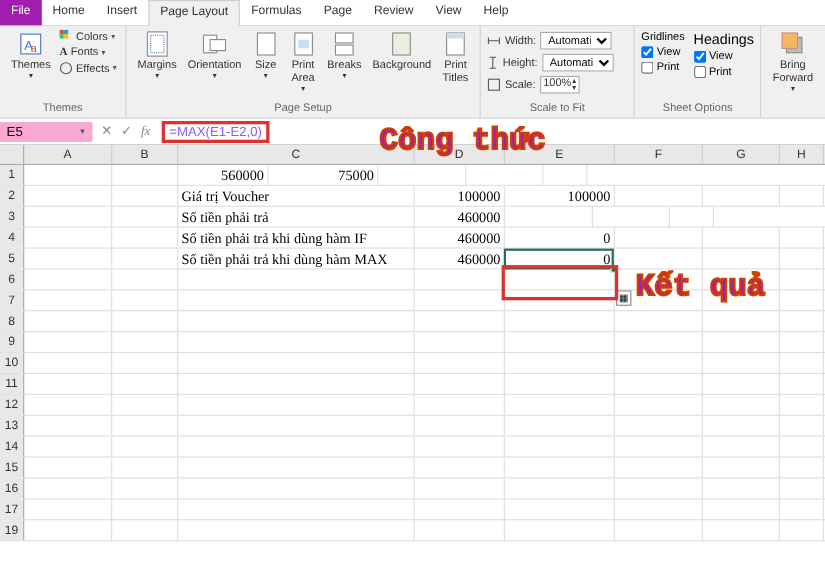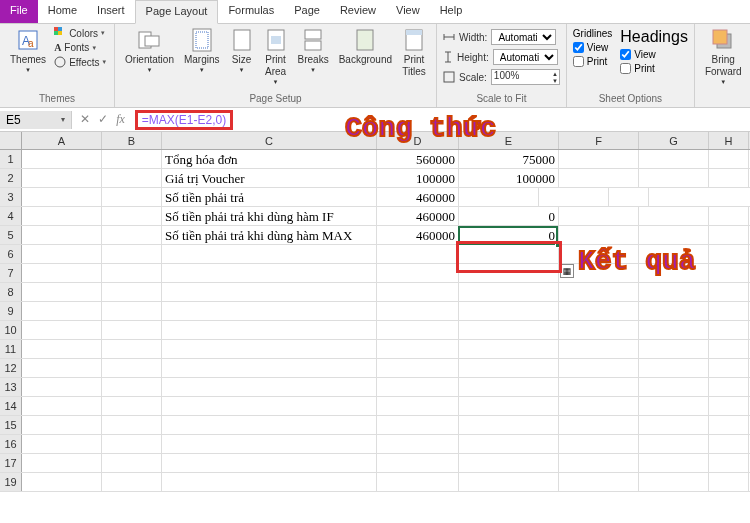--- a/index.html
+++ b/index.html
@@ -24,21 +24,21 @@
 .btn-sm { display: flex; align-items: center; gap: 3px; padding: 1px 2px; cursor: pointer; color: #333; white-space: nowrap; }
 .btn-sm .arrow { font-size: 7px; color: #555; }
 
 .scale-row { display: flex; align-items: center; gap: 4px; font-size: 10px; color: #333; padding: 1px 0; }
 .scale-row select, .scale-row .combo { font-size: 10px; border: 1px solid #aaa; background: #fff; padding: 0 2px; height: 16px; }
 .checkbox { display: flex; align-items: center; gap: 3px; font-size: 10px; }
 .checkbox input { width: 11px; height: 11px; }
 
 
 .formula-bar { display: flex; align-items: center; border-bottom: 1px solid #ccc; height: 24px; background: #fff; font-size: 12px; }
-.namebox { width: 72px; border-right: 1px solid #ccc; padding: 2px 6px; background: #e5e5e5; display: flex; justify-content: space-between; align-items: center; }
+.namebox { width: 84px; border-right: 1px solid #ccc; padding: 2px 6px; background: #f9a8d4; display: flex; justify-content: space-between; align-items: center; }
 .namebox .dd { font-size: 8px; color: #555; }
 .fb-btns { display: flex; gap: 8px; padding: 0 8px; color: #888; }
 .fb-btn { cursor: pointer; font-size: 12px; }
 .fx { font-style: italic; font-family: serif; }
 .formula-input { flex: 1; padding: 2px 6px; font-size: 12px; color: #8b5cf6; }
 .formula-box { border: 3px solid #e03030; display: inline-block; padding: 0 4px; margin-left: -4px; }
 
 
 .annotation { position: absolute; font-family: Liberation Mono, monospace; font-weight: 900; font-size: 28px; color: #a21caf; -webkit-text-stroke: 2px #d04000; pointer-events: none; z-index: 100; }
 .ann1 { top: 113px; left: 345px; }
@@ -129,36 +129,36 @@
           </div>
       </div>
     </div>
     <div class="group-title">Themes</div>
   </div>
 
   <div class="group">
     <div class="group-content">
       <div class="btn-lg">
           <span class="icon">
+            <svg width="20" height="24">
+              <rect x="1" y="1" width="18" height="22" fill="#fff" stroke="#888"></rect>
+              <rect x="4" y="4" width="12" height="16" fill="none" stroke="#4472c4" stroke-dasharray="1,1"></rect>
+            </svg>
+          </span>
+          <span>Margins</span>
+          <span style="font-size:7px">▾</span>
+        </div>
+      <div class="btn-lg">
+          <span class="icon">
             <svg width="24" height="24">
               <rect x="2" y="4" width="12" height="16" fill="#fff" stroke="#888"></rect>
               <rect x="8" y="8" width="14" height="10" fill="#fff" stroke="#888"></rect>
             </svg>
           </span>
           <span>Orientation</span>
-          <span style="font-size:7px">▾</span>
-        </div>
-      <div class="btn-lg">
-          <span class="icon">
-            <svg width="20" height="24">
-              <rect x="1" y="1" width="18" height="22" fill="#fff" stroke="#888"></rect>
-              <rect x="4" y="4" width="12" height="16" fill="none" stroke="#4472c4" stroke-dasharray="1,1"></rect>
-            </svg>
-          </span>
-          <span>Margins</span>
           <span style="font-size:7px">▾</span>
         </div>
       <div class="btn-lg">
           <span class="icon">
             <svg width="20" height="24">
               <rect x="2" y="2" width="16" height="20" fill="#fff" stroke="#888"></rect>
             </svg>
           </span>
           <span>Size</span>
           <span style="font-size:7px">▾</span>
@@ -220,21 +220,21 @@
             <path d="M5 1 L5 11 M2 1 L8 1 M2 11 L8 11" stroke="#555" fill="none"></path>
           </svg>
           <span>Height:</span>
           <select class="combo" style="width:65px"><option>Automatic</option></select>
         </div>
       <div class="scale-row">
           <svg width="12" height="12">
             <rect x="1" y="1" width="10" height="10" fill="none" stroke="#555"></rect>
           </svg>
           <span>Scale:</span>
-          <span class="combo" style="width:69px;display:inline-flex;justify-content:space-between">
+          <span class="combo" style="width:36px;display:inline-flex;justify-content:space-between">
             <span>100%</span>
             <span style="font-size:7px;line-height:7px">▴<br>▾</span>
           </span>
         </div>
     </div>
     <div class="group-title">Scale to Fit</div>
   </div>
 
   <div class="group">
     <div style="display:flex;gap:8px;padding-top:2px">
@@ -243,21 +243,21 @@
         <label class="checkbox">
             <input type="checkbox" checked="" style="">
             <span>View</span>
           </label>
         <label class="checkbox">
             <input type="checkbox" style="">
             <span>Print</span>
           </label>
       </div>
       <div style="display:flex;flex-direction:column;gap:3px">
-        <div style="font-size:16px">Headings</div>
+        <div style="font-size:13px">Headings</div>
         <label class="checkbox">
             <input type="checkbox" checked="" style="">
             <span>View</span>
           </label>
         <label class="checkbox">
             <input type="checkbox" style="">
             <span>Print</span>
           </label>
       </div>
     </div>
@@ -308,21 +308,20 @@
     <div class="col-h w-E">E</div>
     <div class="col-h w-F">F</div>
     <div class="col-h w-G">G</div>
     <div class="col-h w-H">H</div>
   </div>
   <div class="rows" id="rows-container">
       <div class="row">
         <div class="row-h">1</div>
         <div class="cell w-A"></div>
         <div class="cell w-B"></div>
-        <div class="cell w-C">Tổng hóa đơn</div>
         <div class="cell w-D num">560000</div>
         <div class="cell w-E num">75000</div>
         <div class="cell w-F"></div>
         <div class="cell w-G"></div>
         <div class="cell w-H"></div>
       </div>
       <div class="row">
         <div class="row-h">2</div>
         <div class="cell w-A"></div>
         <div class="cell w-B"></div>

